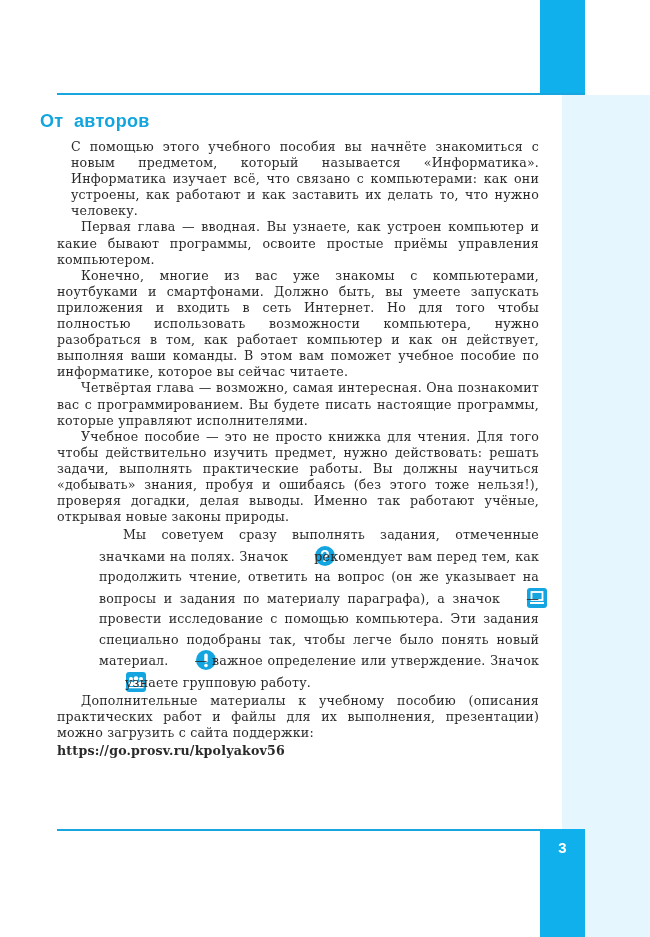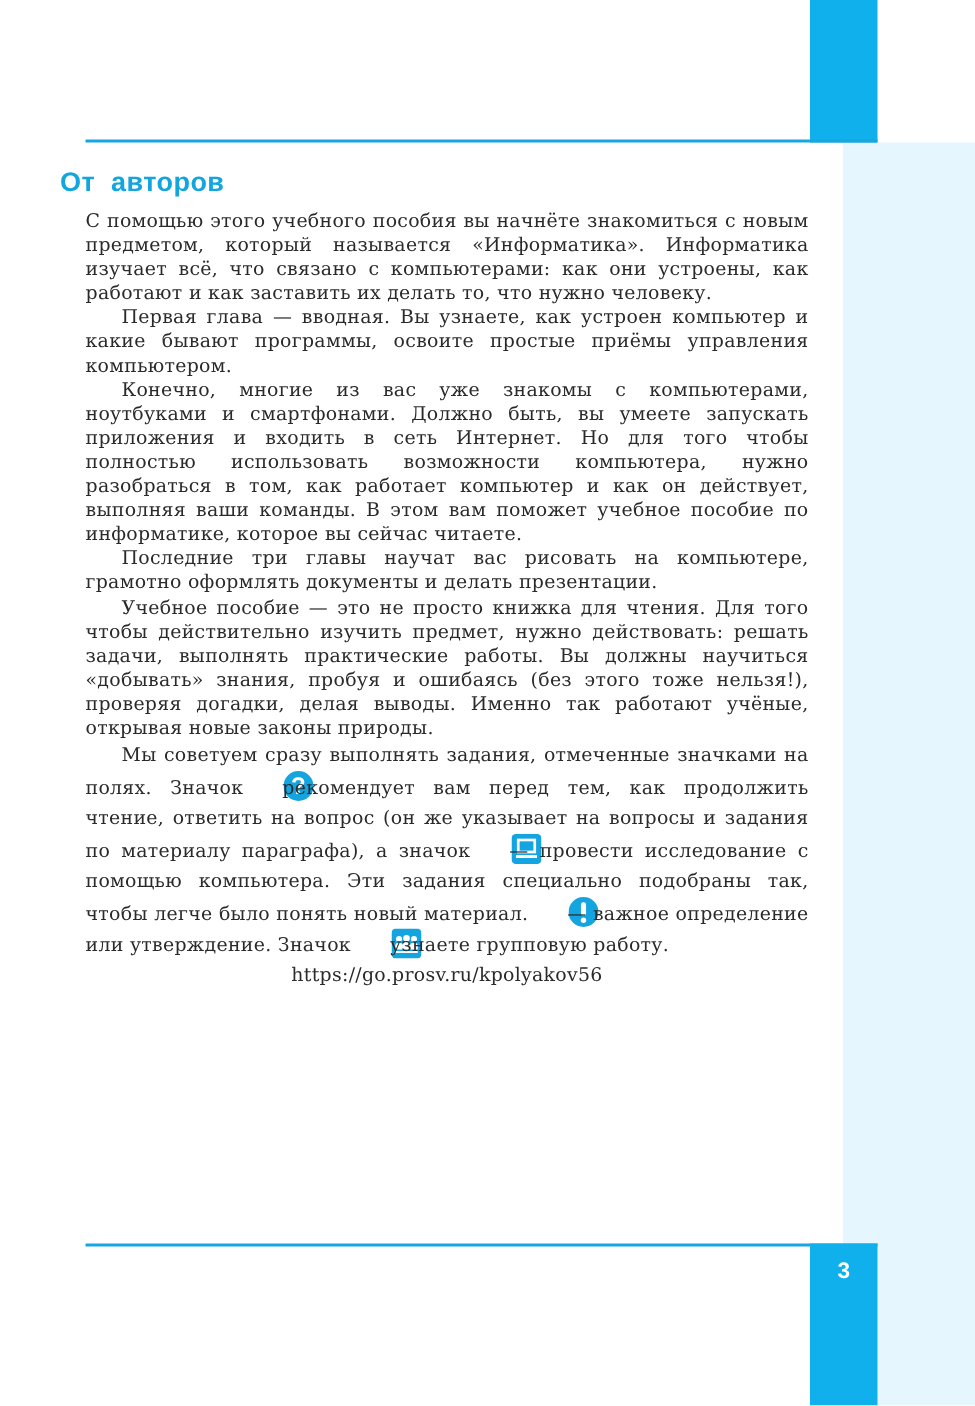--- a/index.html
+++ b/index.html
@@ -43,46 +43,46 @@
     font-family: "Liberation Sans", "DejaVu Sans", sans-serif;
     font-weight: bold; font-size: 18px; letter-spacing: 0.3px;
     color: #13a5de; white-space: pre;
   }
   .content {
     position: absolute; left: 57px; top: 139px; width: 482px;
     font-size: 12.6px; line-height: 16.1px;
     text-align: justify; letter-spacing: 0.2px;
   }
   .content p { margin: 0; text-indent: 24px; }
-  .content p.first { text-indent: 0; }
-  .content p.icons { line-height: 20.5px; }
+  .content p.first { text-indent: 0; margin-left: 14px; }
+  .content p.icons { line-height: 20.5px; margin-left: 42px; }
   .icon {
     display: inline-block; width: 20px; height: 20px;
     vertical-align: -5px; margin: 0 3px;
   }
   .url {
-    text-align: center; font-weight: normal; text-indent: 0 !important;
+    text-align: left; font-weight: bold; text-indent: 0 !important;
     margin-top: 1px !important; letter-spacing: 0.2px;
   }
 </style>
 </head>
 <body>
 
 <div class="side-panel"></div>
 <div class="side-panel-lower"></div>
 <div class="top-block"></div>
 <div class="top-rule"></div>
 
 <div class="title">От  авторов</div>
 
 <div class="content">
   <p class="first">С помощью этого учебного пособия вы начнёте знакомиться с новым предметом, который называется «Информатика». Информатика изучает всё, что связано с компьютерами: как они устроены, как работают и как заставить их делать то, что нужно человеку.</p>
   <p>Первая глава — вводная. Вы узнаете, как устроен компьютер и какие бывают программы, освоите простые приёмы управления компьютером.</p>
   <p>Конечно, многие из вас уже знакомы с компьютерами, ноутбуками и смартфонами. Должно быть, вы умеете запускать приложения и входить в сеть Интернет. Но для того чтобы полностью использовать возможности компьютера, нужно разобраться в том, как работает компьютер и как он действует, выполняя ваши команды. В этом вам поможет учебное пособие по информатике, которое вы сейчас читаете.</p>
-  <p>Последние три главы научат вас рисовать на компьютере, грамотно оформлять документы и делать презентации.</p>
+  <p>Четвёртая глава — возможно, самая интересная. Она познакомит вас с программированием. Вы будете писать настоящие программы, которые управляют исполнителями.</p>
   <p>Учебное пособие — это не просто книжка для чтения. Для того чтобы действительно изучить предмет, нужно действовать: решать задачи, выполнять практические работы. Вы должны научиться «добывать» знания, пробуя и ошибаясь (без этого тоже нельзя!), проверяя догадки, делая выводы. Именно так работают учёные, открывая новые законы природы.</p>
   <p class="icons"><span>Мы советуем сразу выполнять задания, отмеченные значками на полях. Значок</span><span class="icon"><svg width="20" height="20" viewBox="0 0 20 20">
           <circle cx="10" cy="10" r="10" fill="#14a5e0"></circle>
           <text x="10" y="15.5" text-anchor="middle" font-family="Liberation Sans, sans-serif" font-weight="bold" font-size="16" fill="#fff">?</text>
         </svg></span><span>рекомендует вам перед тем, как продолжить чтение, ответить на вопрос (он же указывает на вопросы и задания по материалу параграфа), а значок</span><span class="icon"><svg width="20" height="20" viewBox="0 0 20 20">
           <rect x="0" y="0" width="20" height="20" rx="3" fill="#14a5e0"></rect>
           <rect x="4.5" y="4" width="11" height="8" fill="none" stroke="#fff" stroke-width="1.8"></rect>
           <rect x="3" y="14" width="14" height="2" fill="#fff"></rect>
         </svg></span><span>— провести исследование с помощью компьютера. Эти задания специально подобраны так, чтобы легче было понять новый материал.</span><span class="icon"><svg width="20" height="20" viewBox="0 0 20 20">
           <circle cx="10" cy="10" r="10" fill="#14a5e0"></circle>
@@ -91,18 +91,19 @@
         </svg></span><span>— важное определение или утверждение. Значок</span><span class="icon"><svg width="20" height="20" viewBox="0 0 20 20">
           <rect x="0" y="0" width="20" height="20" rx="3" fill="#14a5e0"></rect>
           <circle cx="5" cy="7" r="2" fill="#fff"></circle>
           <circle cx="10" cy="6.5" r="2.2" fill="#fff"></circle>
           <circle cx="15" cy="7" r="2" fill="#fff"></circle>
           <path d="M2.5 14 v-2.5 a2.5 2 0 0 1 5 0 V14z" fill="#fff"></path>
           <path d="M7.3 14 v-3 a2.7 2.3 0 0 1 5.4 0 V14z" fill="#fff"></path>
           <path d="M12.5 14 v-2.5 a2.5 2 0 0 1 5 0 V14z" fill="#fff"></path>
           <rect x="2.5" y="15" width="15" height="1.3" fill="#fff"></rect>
         </svg></span><span>узнаете групповую работу.</span></p>
+  <p>Дополнительные материалы к учебному пособию (описания практических работ и файлы для их выполнения, презентации) можно загрузить с сайта поддержки:</p>
   <p class="url">https://go.prosv.ru/kpolyakov56</p>
 </div>
 
 <div class="bottom-rule"></div>
 <div class="bottom-block"></div>
 <div class="page-num">3</div>
 
 </body></html>

